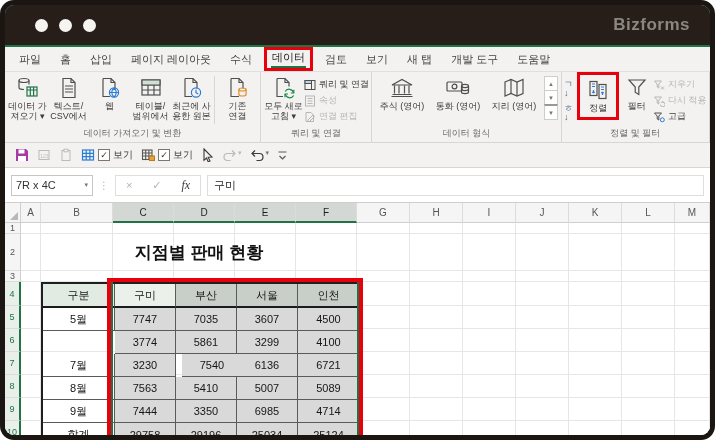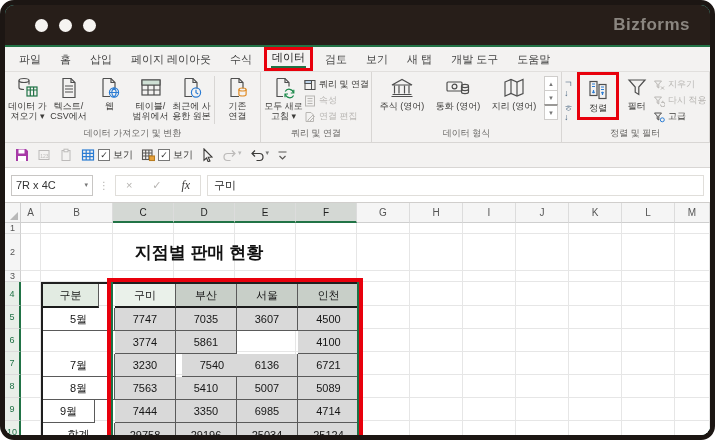--- a/index.html
+++ b/index.html
@@ -589,44 +589,45 @@
       <div class="gc" style="left: 352px; top: 20px; width: 53px; height: 11px;"></div>
       <div class="gc" style="left: 291px; top: 20px; width: 61px; height: 11px;"></div>
       <div class="gc" style="left: 230px; top: 20px; width: 61px; height: 11px;"></div>
       <div class="gc" style="left: 169px; top: 20px; width: 61px; height: 11px;"></div>
       <div class="gc" style="left: 108px; top: 20px; width: 61px; height: 11px;"></div>
       <div class="gc" style="left: 36px; top: 20px; width: 72px; height: 11px;"></div>
       <div class="gc" style="left: 16px; top: 20px; width: 20px; height: 11px;"></div>
 
     <div class="sheet-title" style="left:36px;top:31px;width:316px;height:37px;">지점별 판매 현황</div>
     <div id="table-ov" style="left:36px;top:79px;width:316px;height:162px;">
-        <div class="thead-label hrow" style="left: 0px; top: 0px; width: 56px; height: 24px;">구분</div>
+        <div class="thead-label hrow" style="left: 0px; top: 0px; width: 72px; height: 24px;">구분</div>
         <div class="tactive hrow" style="left: 72px; top: 0px; width: 61px; height: 24px;">구미</div>
         <div class="thead hrow" style="left: 133px; top: 0px; width: 61px; height: 24px;">부산</div>
         <div class="thead hrow lastc" style="left: 255px; top: 0px; width: 61px; height: 24px;">인천</div>
         <div class="thead hrow" style="left: 194px; top: 0px; width: 61px; height: 24px;">서울</div>
         <div class="tlabel" style="left: 0px; top: 24px; width: 72px; height: 23px;">5월</div>
         <div class="tdata" style="left: 72px; top: 24px; width: 61px; height: 23px;">7747</div>
         <div class="tdata" style="left: 133px; top: 24px; width: 61px; height: 23px;">7035</div>
         <div class="tdata" style="left: 194px; top: 24px; width: 61px; height: 23px;">3607</div>
         <div class="tdata lastc" style="left: 255px; top: 24px; width: 61px; height: 23px;">4500</div>
         <div class="tdata" style="left: 72px; top: 47px; width: 61px; height: 23px;">3774</div>
         <div class="tdata" style="left: 133px; top: 47px; width: 61px; height: 23px;">5861</div>
+        <div class="tdata" style="left: 194px; top: 47px; width: 61px; height: 23px;">3299</div>
         <div class="tdata lastc" style="left: 255px; top: 47px; width: 61px; height: 23px;">4100</div>
         <div class="tlabel" style="left: 0px; top: 70px; width: 72px; height: 23px;">7월</div>
         <div class="tdata" style="left: 72px; top: 70px; width: 61px; height: 23px;">3230</div>
         <div class="tdata" style="left: 139px; top: 70px; width: 61px; height: 23px;">7540</div>
         <div class="tdata" style="left: 194px; top: 70px; width: 61px; height: 23px;">6136</div>
         <div class="tdata lastc" style="left: 255px; top: 70px; width: 61px; height: 23px;">6721</div>
         <div class="tlabel" style="left: 0px; top: 93px; width: 72px; height: 23px;">8월</div>
         <div class="tdata" style="left: 72px; top: 93px; width: 61px; height: 23px;">7563</div>
         <div class="tdata" style="left: 133px; top: 93px; width: 61px; height: 23px;">5410</div>
         <div class="tdata" style="left: 194px; top: 93px; width: 61px; height: 23px;">5007</div>
         <div class="tdata lastc" style="left: 255px; top: 93px; width: 61px; height: 23px;">5089</div>
-        <div class="tlabel" style="left: 0px; top: 116px; width: 52px; height: 23px;">9월</div>
+        <div class="tlabel" style="left: 0px; top: 116px; width: 72px; height: 23px;">9월</div>
         <div class="tdata" style="left: 72px; top: 116px; width: 61px; height: 23px;">7444</div>
         <div class="tdata" style="left: 133px; top: 116px; width: 61px; height: 23px;">3350</div>
         <div class="tdata" style="left: 194px; top: 116px; width: 61px; height: 23px;">6985</div>
         <div class="tdata lastc" style="left: 255px; top: 116px; width: 61px; height: 23px;">4714</div>
         <div class="tlabel lastr" style="left: 0px; top: 139px; width: 72px; height: 23px;">합계</div>
         <div class="tdata lastr" style="left: 72px; top: 139px; width: 61px; height: 23px;">29758</div>
         <div class="tdata lastr" style="left: 133px; top: 139px; width: 61px; height: 23px;">29196</div>
         <div class="tdata lastr" style="left: 194px; top: 139px; width: 61px; height: 23px;">25034</div>
         <div class="tdata lastc lastr" style="left: 255px; top: 139px; width: 61px; height: 23px;">25124</div>
       </div>

